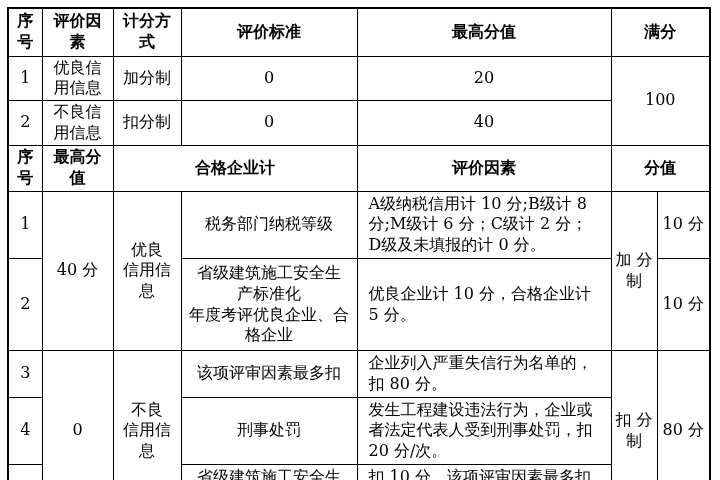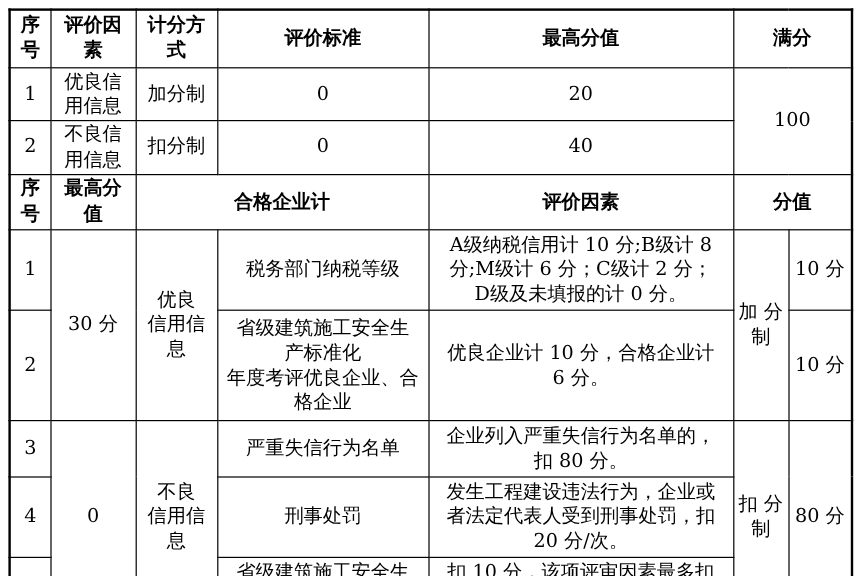--- a/index.html
+++ b/index.html
@@ -32,21 +32,21 @@
     text-align: center;
     vertical-align: middle;
     font-size: 16px;
     line-height: 1.3;
     white-space: pre-line;
     overflow: hidden;
     font-weight: normal;
   }
   th { font-weight: bold; }
   td.std {
-    text-align: center;
+    text-align: left;
     padding: 2px 11px;
   }
   tr.hrow1 { height: 48px; }
   tr.row1  { height: 37px; }
   tr.row2  { height: 37px; }
   tr.hrow2 { height: 46px; }
   tr.rowB1 { height: 61px; }
   tr.rowB2 { height: 92px; }
   tr.rowB3 { height: 40px; }
   tr.rowB4 { height: 64px; }
@@ -103,48 +103,48 @@
 号</th>
     <th>最高分
 值</th>
     <th colspan="2">合格企业计</th>
     <th>评价因素</th>
     <th colspan="2">分值</th>
   </tr>
 
   <tr class="rowB1">
     <td>1</td>
-    <td rowspan="2">30 分</td>
+    <td rowspan="2">40 分</td>
     <td rowspan="2">优良
 信用信
 息</td>
     <td>税务部门纳税等级</td>
     <td class="std">A级纳税信用计 10 分;B级计 8 分;M级计 6 分；C级计 2 分；D级及未填报的计 0 分。</td>
     <td rowspan="2">加 分
 制</td>
     <td>10 分</td>
   </tr>
 
   <tr class="rowB2">
     <td>2</td>
     <td>省级建筑施工安全生
 产标准化
 年度考评优良企业、合
 格企业</td>
-    <td class="std">优良企业计 10 分，合格企业计 6 分。</td>
+    <td class="std">优良企业计 10 分，合格企业计 5 分。</td>
     <td>10 分</td>
   </tr>
 
   <tr class="rowB3">
     <td>3</td>
     <td rowspan="3">0</td>
     <td rowspan="3">不良
 信用信
 息</td>
-    <td>严重失信行为名单</td>
+    <td>该项评审因素最多扣</td>
     <td class="std">企业列入严重失信行为名单的，扣 80 分。</td>
     <td rowspan="3">扣 分
 制</td>
     <td rowspan="3">80 分</td>
   </tr>
 
   <tr class="rowB4">
     <td>4</td>
     <td>刑事处罚</td>
     <td class="std">发生工程建设违法行为，企业或者法定代表人受到刑事处罚，扣 20 分/次。</td>

